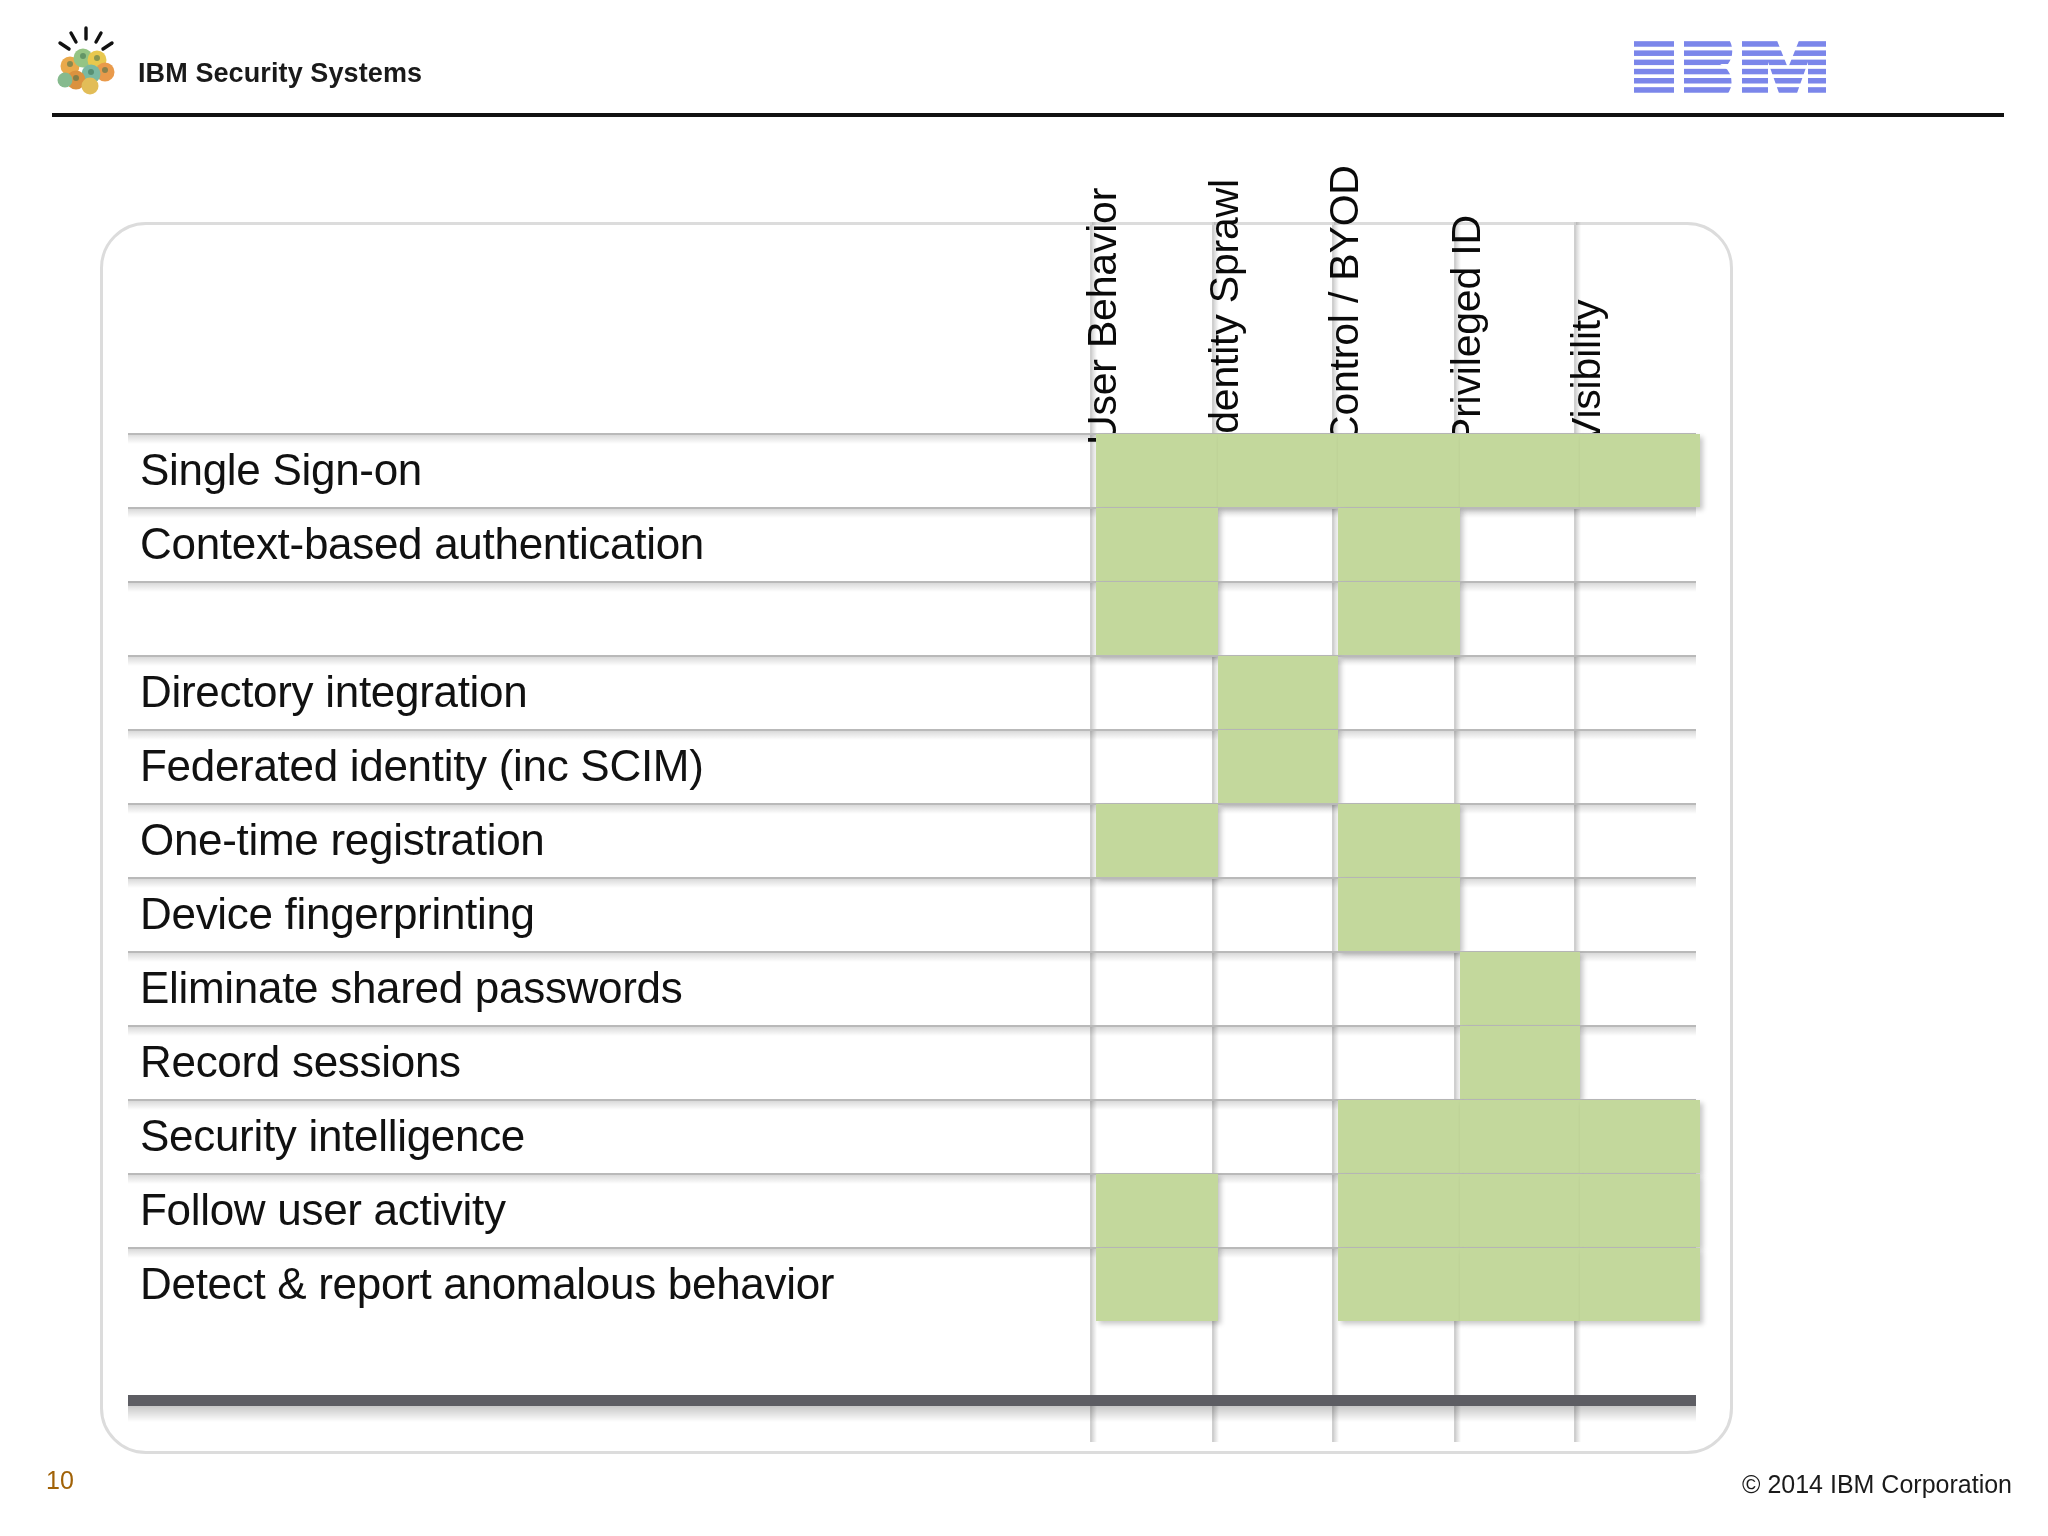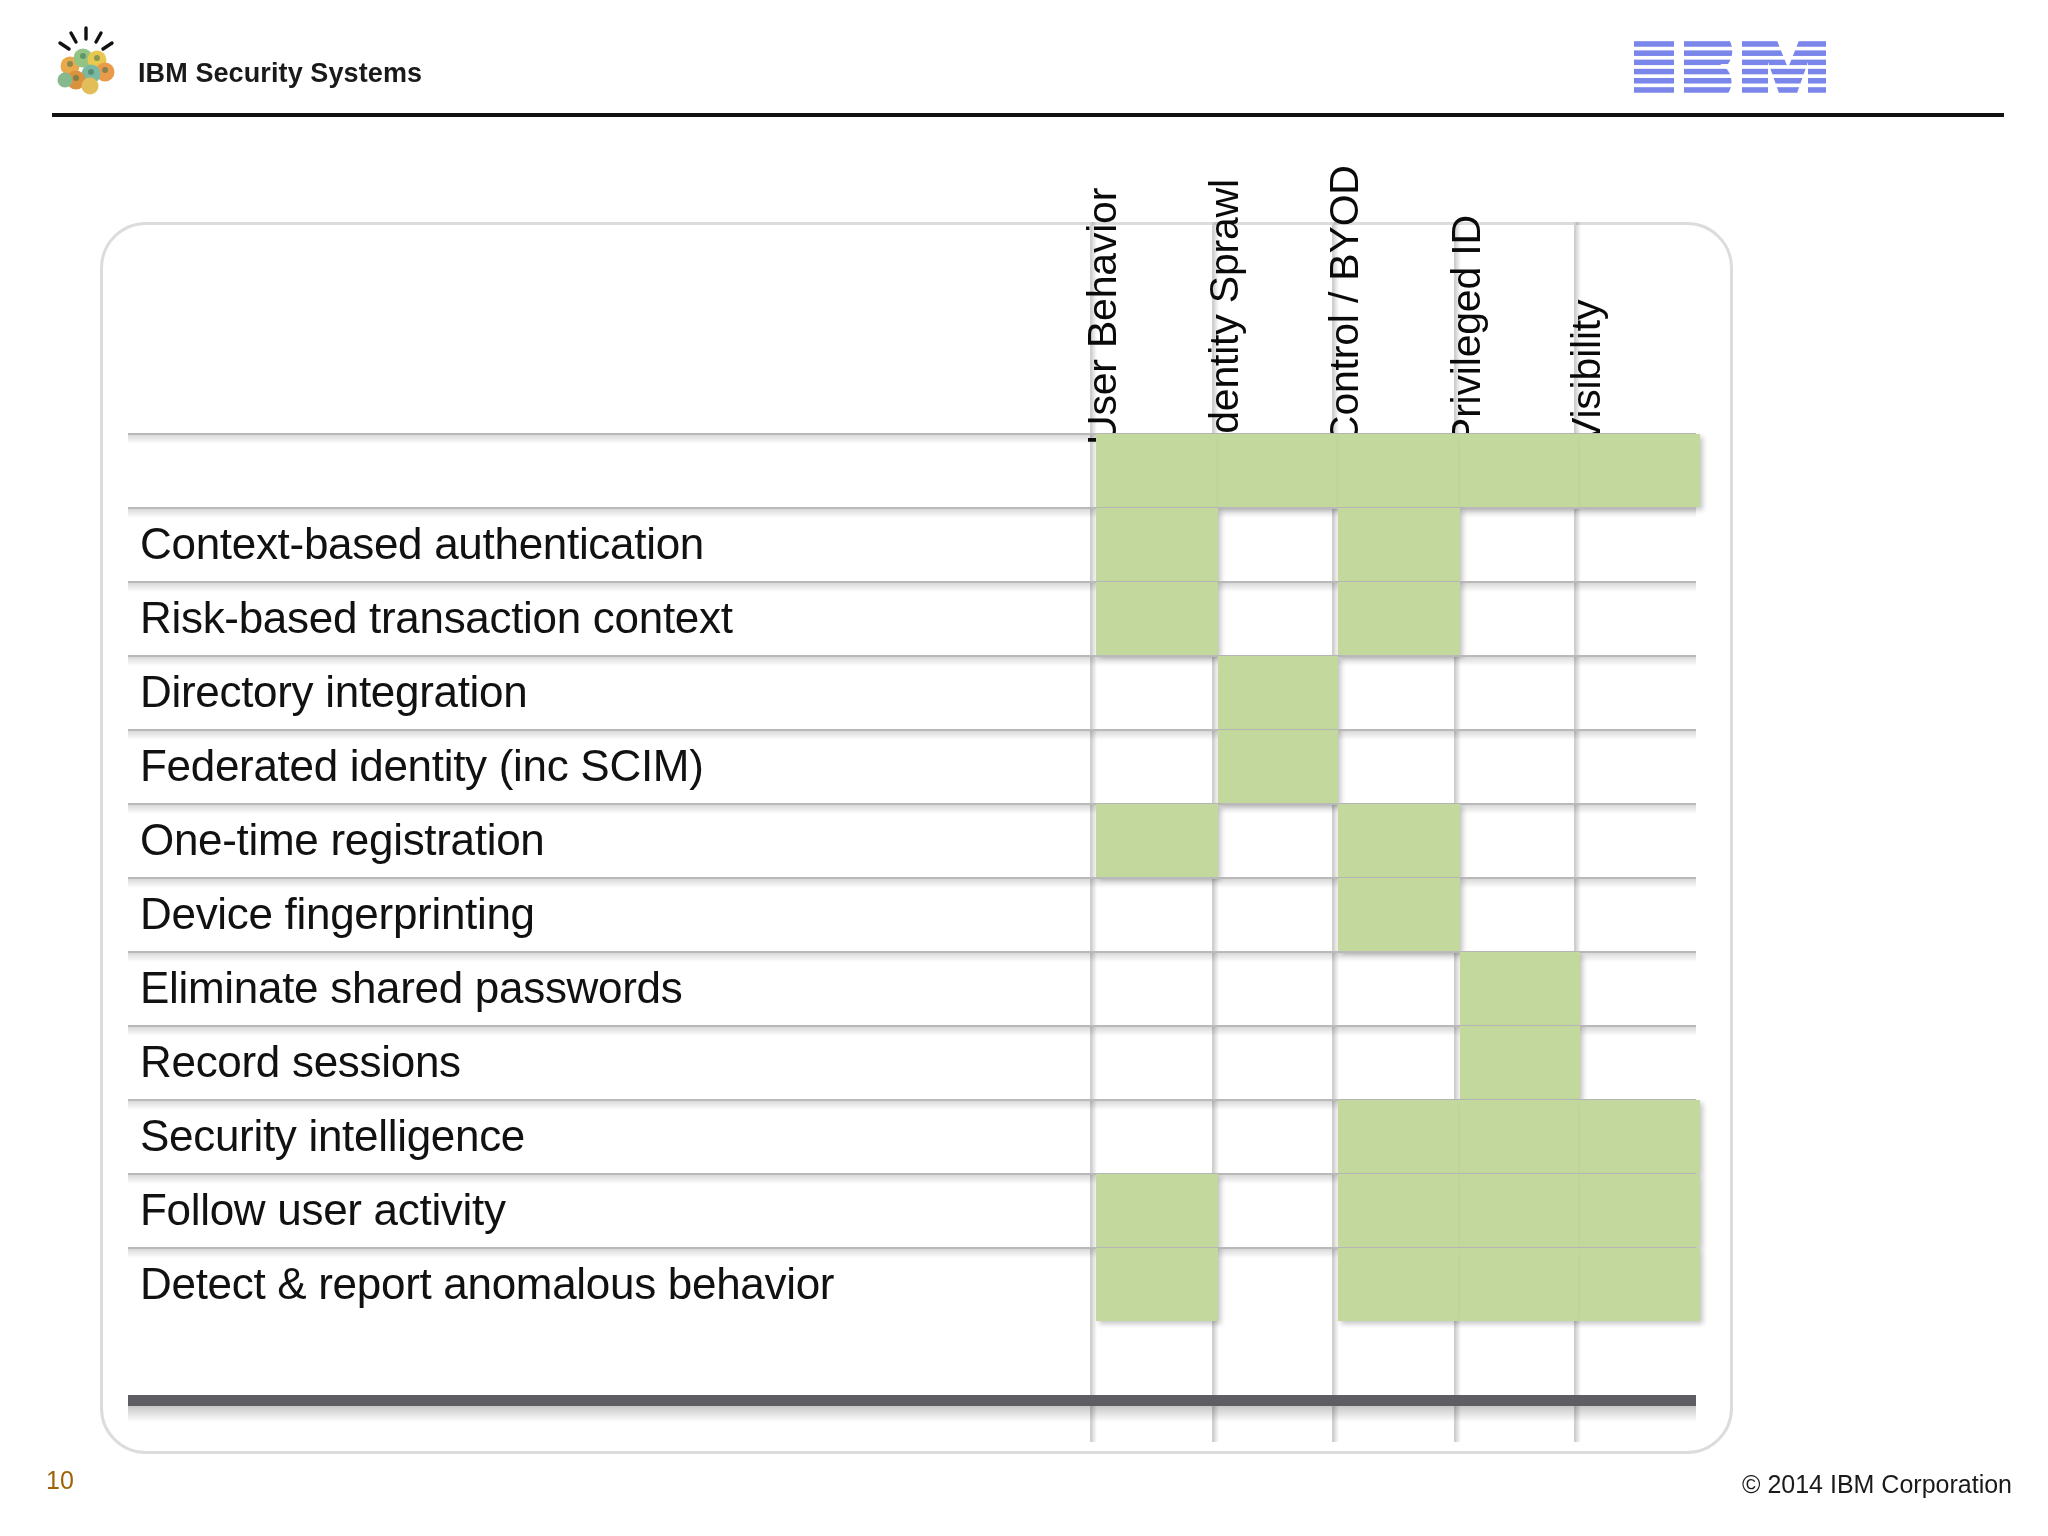--- a/index.html
+++ b/index.html
@@ -200,38 +200,38 @@
     <div class="col-headers" id="col-headers">
         <div class="col-head" style="left: 998px;">User Behavior</div>
         <div class="col-head" style="left: 1120px;">Identity Sprawl</div>
         <div class="col-head" style="left: 1240px;">Control / BYOD</div>
         <div class="col-head" style="left: 1362px;">Privileged ID</div>
         <div class="col-head" style="left: 1482px;">Visibility</div>
       </div>
     <div class="rows" id="rows">
         <div class="row">
           <div class="row-sep"></div>
+          <div class="row-label">Single Sign-on</div>
           <div class="cell on" style="left: 968px; width: 122px;"></div>
           <div class="cell on" style="left: 1090px; width: 120px;"></div>
           <div class="cell on" style="left: 1210px; width: 122px;"></div>
           <div class="cell on" style="left: 1332px; width: 120px;"></div>
           <div class="cell on" style="left: 1452px; width: 120px;"></div>
         </div>
         <div class="row">
           <div class="row-sep"></div>
           <div class="row-label">Context-based authentication</div>
           <div class="cell on" style="left: 968px; width: 122px;"></div>
           <div class="cell" style="left: 1090px; width: 120px;"></div>
           <div class="cell on" style="left: 1210px; width: 122px;"></div>
           <div class="cell" style="left: 1332px; width: 120px;"></div>
           <div class="cell" style="left: 1452px; width: 120px;"></div>
         </div>
         <div class="row">
           <div class="row-sep"></div>
-          <div class="row-label">Risk-based transaction context</div>
           <div class="cell on" style="left: 968px; width: 122px;"></div>
           <div class="cell" style="left: 1090px; width: 120px;"></div>
           <div class="cell on" style="left: 1210px; width: 122px;"></div>
           <div class="cell" style="left: 1332px; width: 120px;"></div>
           <div class="cell" style="left: 1452px; width: 120px;"></div>
         </div>
         <div class="row">
           <div class="row-sep"></div>
           <div class="row-label">Directory integration</div>
           <div class="cell" style="left: 968px; width: 122px;"></div>

